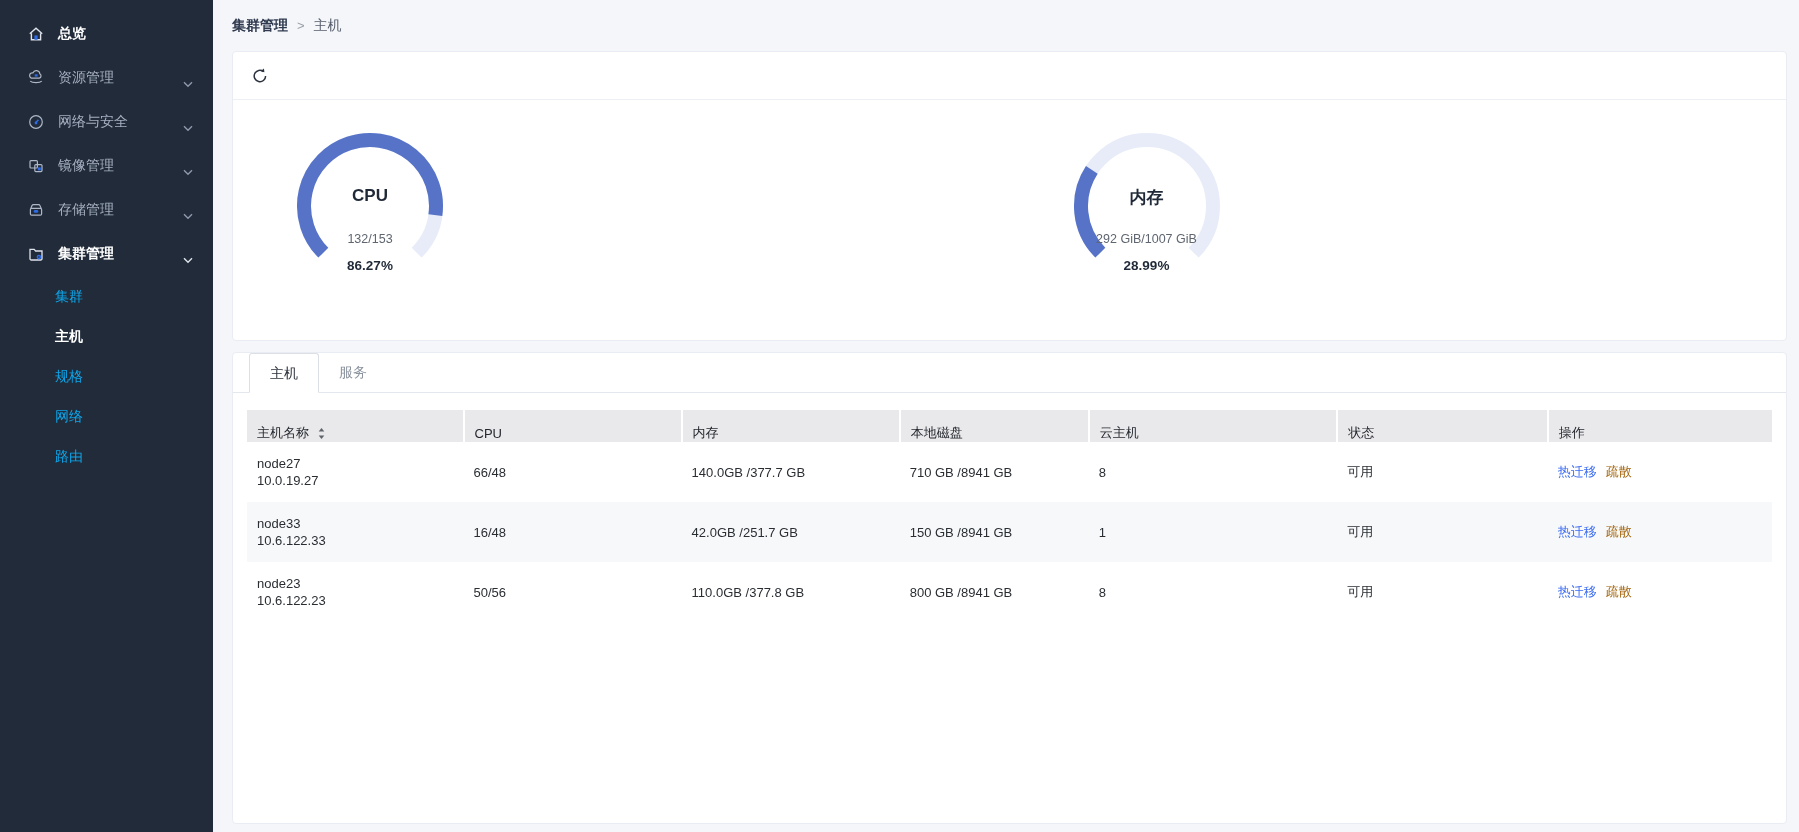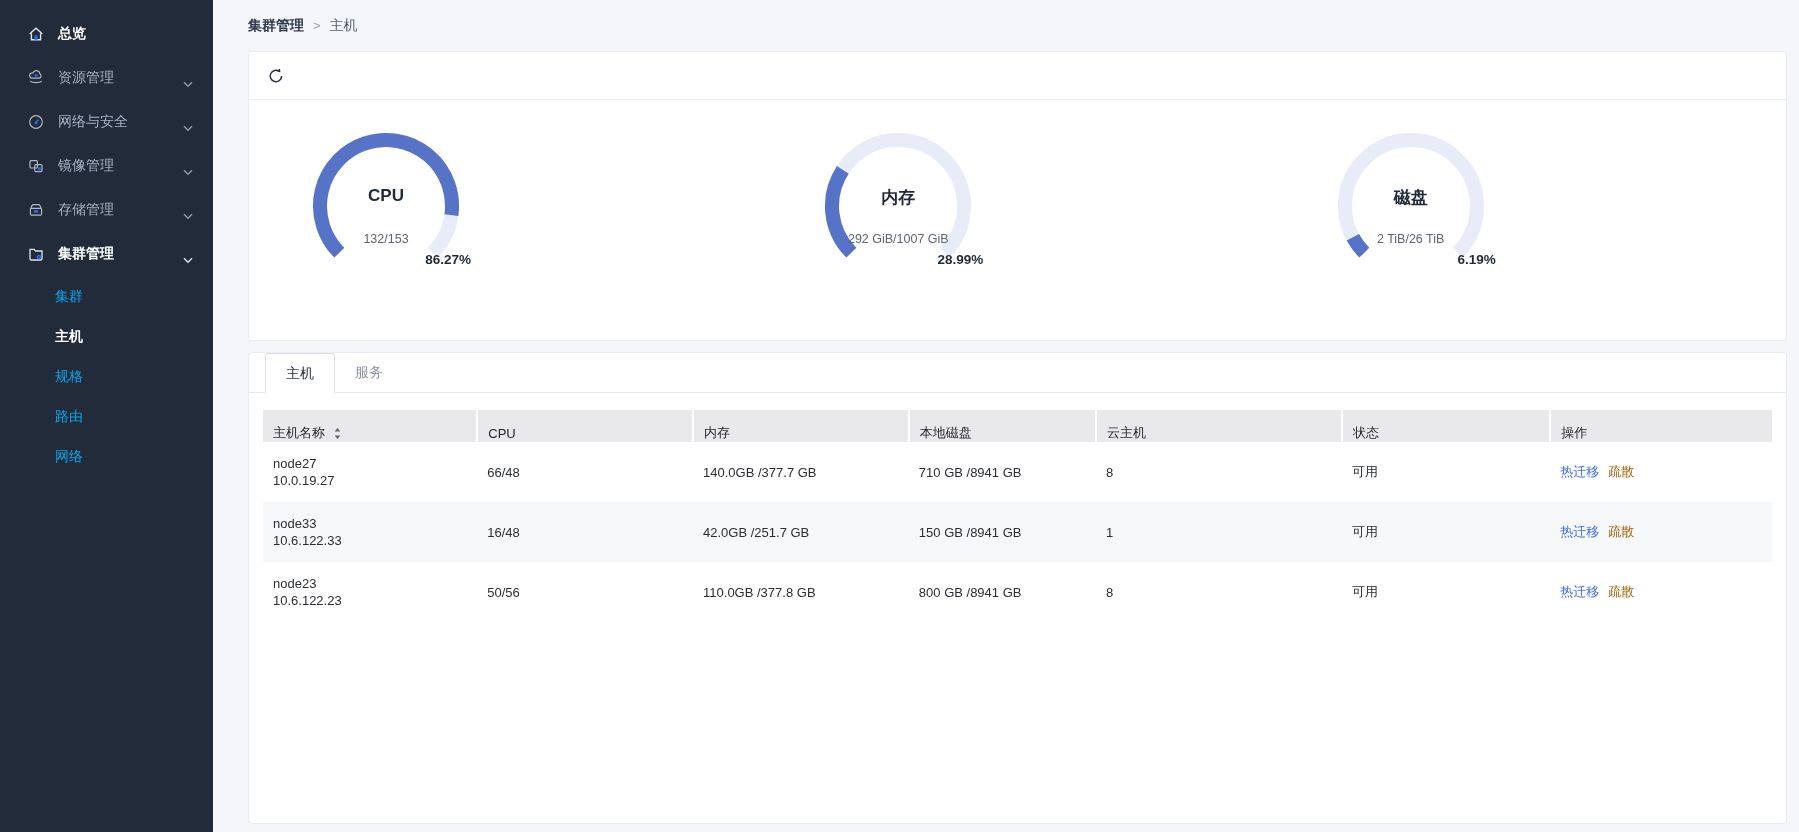--- a/index.html
+++ b/index.html
@@ -1,17 +1,17 @@
 <!DOCTYPE html>
 <html><head>
 <meta charset="utf-8">
 <style>
   * { margin:0; padding:0; box-sizing:border-box; }
   html,body { width:1799px; height:832px; overflow:hidden; font-family:"Liberation Sans","DejaVu Sans",sans-serif; }
-  .app { display:flex; width:1799px; height:832px; background:#f4f6f9;gap:16px; }
+  .app { display:flex; width:1799px; height:832px; background:#f4f6f9; }
 
   
   .sidebar { width:213px; min-width:213px; height:832px; background:#212b3a; padding-top:12px; }
   .s-item { height:44px; display:flex; align-items:center; padding:0 20px 0 27px; color:#a6b0c0; font-size:14px; cursor:pointer; }
   .s-item .s-ico { width:18px; height:18px; margin-right:13px; flex:none; display:flex; }
   .s-item .s-label { flex:1; white-space:nowrap; }
   .s-item.s-strong .s-label { color:#ffffff; font-weight:bold; }
   .s-chev { width:10px; height:7px; flex:none; }
   .s-sub-item { height:40px; line-height:40px; padding-left:55px; color:#0ea5e9; font-size:14px; cursor:pointer; }
   .s-sub-item.active { color:#ffffff; font-weight:bold; }
@@ -28,21 +28,21 @@
   .card-res-header { height:48px; border-bottom:1px solid #eceff3; display:flex; align-items:center; padding:0 16px; }
   .card-res-title { font-size:14px; font-weight:bold; color:#2b3648; flex:1; }
   .refresh-btn { width:22px; height:22px; cursor:pointer; display:flex; align-items:center; justify-content:center; }
 
   .gauges { display:flex; padding-top:32px; }
   .gauge-col { flex:1; display:flex; }
   .gauge { position:relative; width:170px; height:176px; margin-left:52px; }
   .gauge svg { position:absolute; left:0; top:0; }
   .g-title { position:absolute; top:54px; width:170px; text-align:center; font-size:17px; font-weight:bold; color:#1f2937; }
   .g-value { position:absolute; top:100px; width:170px; text-align:center; font-size:12.5px; color:#5f6670; }
-  .g-pct  { position:absolute; top:120px; width:170px; text-align:right; font-size:13.5px; font-weight:bold; color:#1f2937; }
+  .g-pct  { position:absolute; top:126px; width:170px; text-align:center; font-size:13.5px; font-weight:bold; color:#1f2937; }
 
   .card-table { margin-top:11px; min-height:472px; }
   .tab-bar { display:flex; border-bottom:1px solid #e4e7ed; padding-left:16px; height:40px; }
   .tab { height:40px; line-height:39px; padding:0 20px; font-size:14px; color:#8b939e; cursor:pointer; }
   .tab.active { background:#fff; border:1px solid #dcdfe6; border-bottom:1px solid #ffffff; margin-bottom:-1px; border-radius:3px 3px 0 0; color:#2b303a; font-weight:500; }
 
   table { border-collapse:collapse; width:calc(100% - 28px); margin:17px 14px 0; table-layout:fixed; }
   th { background:#e9e9eb; height:30px; text-align:left; font-size:13px; font-weight:500; color:#24282e; padding:14px 0 0 10px; border-right:2px solid #ffffff; }
   th:last-child { border-right:none; }
   th .th-inner { display:flex; align-items:center; }
@@ -152,22 +152,22 @@
         <svg width="10" height="7" viewBox="0 0 10 7">
             <path d="M1 1.2 5 5.2 9 1.2" fill="none" stroke="#dfe4ec" stroke-width="1.4"></path>
           </svg>
       </span>
     </div>
 
     <div class="s-sub">
       <div class="s-sub-item">集群</div>
       <div class="s-sub-item active">主机</div>
       <div class="s-sub-item">规格</div>
+      <div class="s-sub-item">网络</div>
       <div class="s-sub-item">路由</div>
-      <div class="s-sub-item">网络</div>
     </div>
   </div>
 
   <div class="content">
 
     <div class="breadcrumb">
       <span class="bc-first">集群管理</span>
       <span class="bc-sep">&gt;</span>
       <span class="bc-last">主机</span>
     </div>
@@ -200,31 +200,20 @@
             <svg viewBox="0 0 170 170" width="170" height="170">
               <path class="g-track" fill="none" d="M38.33 120.67 A66 66 0 1 1 131.67 120.67" stroke="#e7ecf8" stroke-width="14"></path>
               <path class="g-prog" fill="none" d="M38.33 120.67 A66 66 0 0 1 29.82 37.79" stroke="#5673c8" stroke-width="14"></path>
             </svg>
             <div class="g-title">内存</div>
             <div class="g-value">292 GiB/1007 GiB</div>
             <div class="g-pct">28.99%</div>
           </div>
         </div>
 
-        <div class="gauge-col">
-          <div class="gauge">
-            <svg viewBox="0 0 170 170" width="170" height="170">
-              <path class="g-track" fill="none" d="M38.33 120.67 A66 66 0 1 1 131.67 120.67" stroke="#e7ecf8" stroke-width="14"></path>
-              <path class="g-prog" fill="none" d="M38.33 120.67 A66 66 0 0 1 26.88 105.28" stroke="#5673c8" stroke-width="14"></path>
-            </svg>
-            <div class="g-title">磁盘</div>
-            <div class="g-value">2 TiB/26 TiB</div>
-            <div class="g-pct">6.19%</div>
-          </div>
-        </div>
 
       </div>
     </div>
 
     <div class="card card-table">
       <div class="tab-bar">
         <div class="tab active">主机</div>
         <div class="tab">服务</div>
       </div>
 

